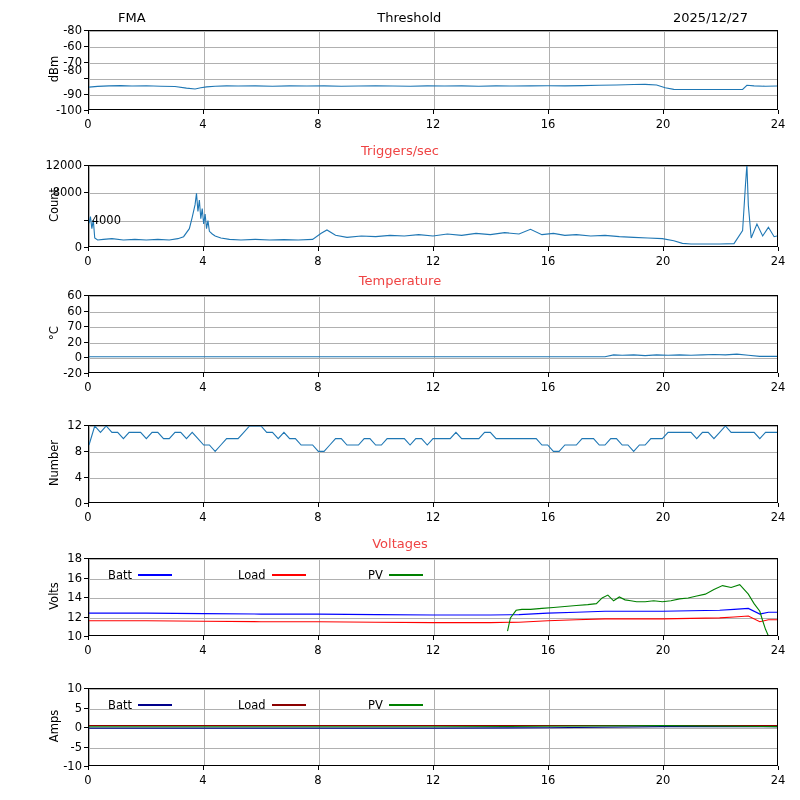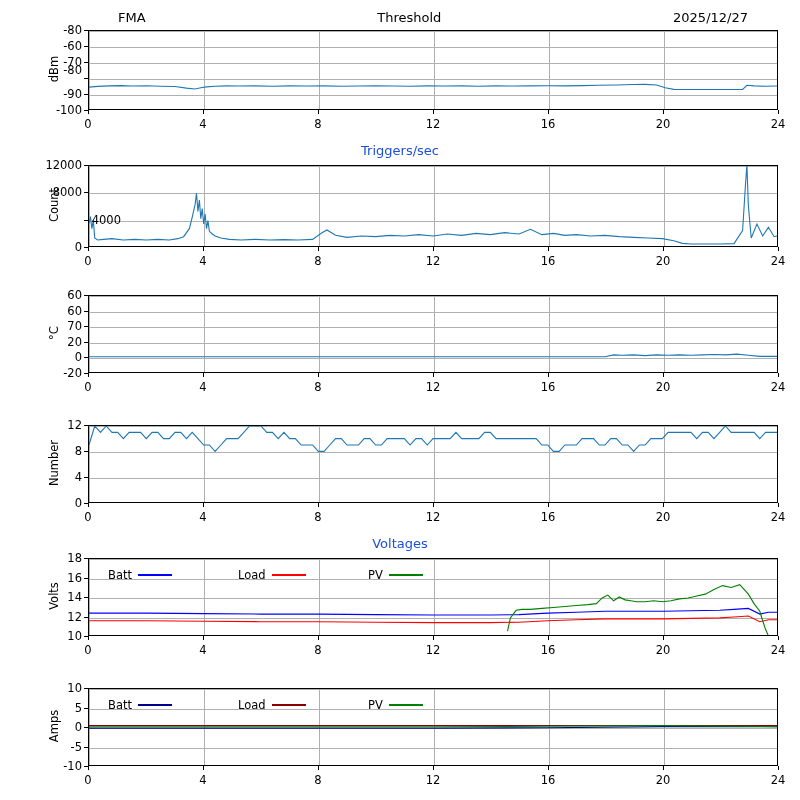--- a/index.html
+++ b/index.html
@@ -24,21 +24,21 @@
     left: 0;
     width: 800px;
   }
   .panel-title {
     position: absolute;
     top: 0;
     left: 0;
     width: 800px;
     text-align: center;
     font-size: 13px;
-    color: #1d4ed8;
+    color: #ef4444;
     white-space: pre;
   }
   .title-row {
     position: absolute;
     top: 0;
     left: 88px;
     width: 690px;
     font-size: 13px;
     display: flex;
     justify-content: space-between;
@@ -218,20 +218,21 @@
         <div class="tickmark-x" style="left: 433px; top: 104px;"></div>
         <div class="xtick" style="left: 548px; top: 111px;">16</div>
         <div class="tickmark-x" style="left: 548px; top: 104px;"></div>
         <div class="xtick" style="left: 663px; top: 111px;">20</div>
         <div class="tickmark-x" style="left: 663px; top: 104px;"></div>
         <div class="xtick" style="left: 778px; top: 111px;">24</div>
         <div class="tickmark-x" style="left: 778px; top: 104px;"></div>
         <div class="ylabel" style="width: 80px; left: 14px; top: 55px;">Count</div>
       </div>
       <div class="panel" style="top: 273px; height: 124px;">
+        <div class="panel-title" style="top: 0px;">Temperature</div>
         <div class="plot" style="left: 88px; top: 22px; width: 690px; height: 78px;">
           <div class="grid-h" style="top: 62px;"></div>
           <div class="grid-h" style="top: 47px;"></div>
           <div class="grid-h" style="top: 31px;"></div>
           <div class="grid-h" style="top: 16px;"></div>
           <div class="grid-h" style="top: 0px;"></div>
           <div class="grid-v" style="left: 0px;"></div>
           <div class="grid-v" style="left: 115px;"></div>
           <div class="grid-v" style="left: 230px;"></div>
           <div class="grid-v" style="left: 345px;"></div>

